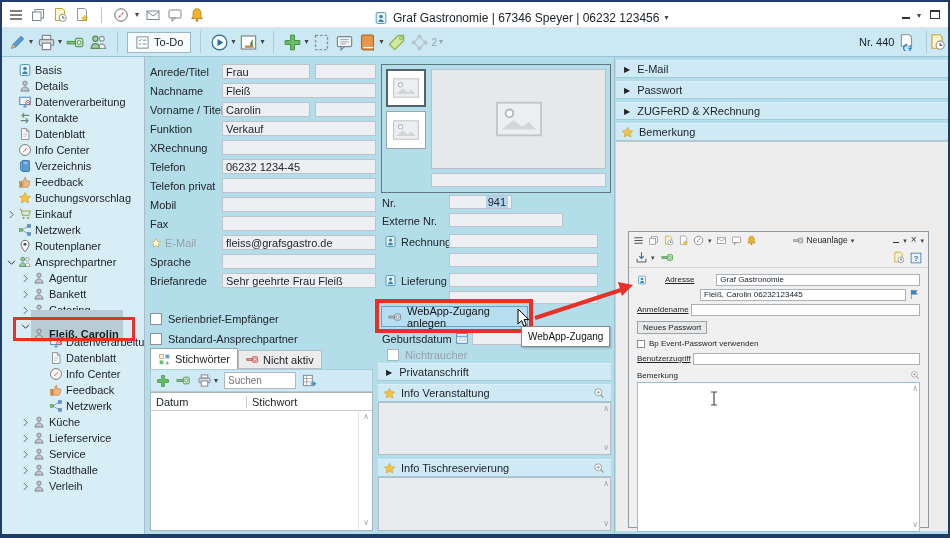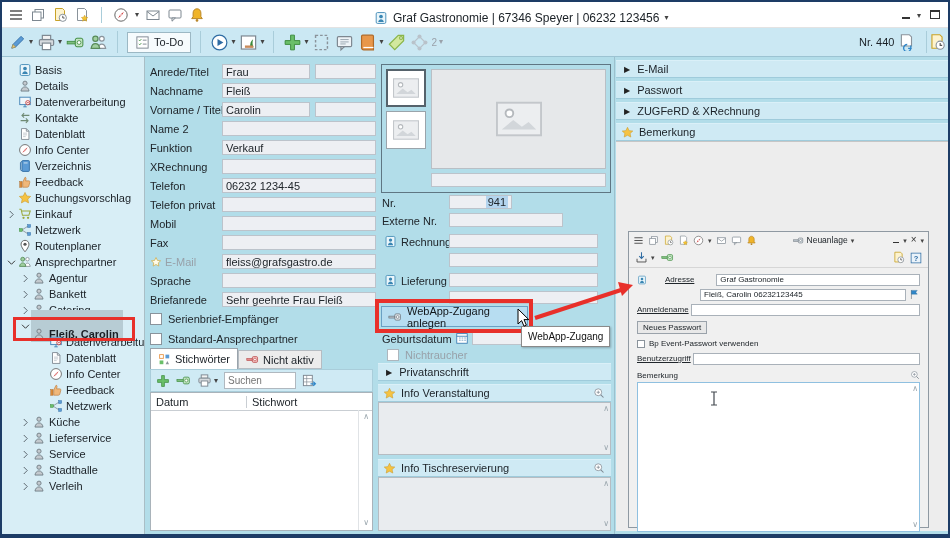--- a/index.html
+++ b/index.html
@@ -695,26 +695,20 @@
     </div>
     <div class="frow" style="height: 15px; margin-bottom: 4px;">
       <span class="lbl" style="width: 72px; flex: 0 0 auto; display: inline-flex; align-items: center; gap: 3px; white-space: nowrap;">
         <span>Vorname / Titel 2</span>
       </span>
       <div class="fld" style="height: 15px; width: 88px;">Carolin</div>
       <div class="fld" style="height: 15px; flex: 1 1 0%; margin-left: 5px;"></div>
     </div>
     <div class="frow" style="height: 15px; margin-bottom: 4px;">
       <span class="lbl" style="width: 72px; flex: 0 0 auto; display: inline-flex; align-items: center; gap: 3px; white-space: nowrap;">
-        <span>Name 2</span>
-      </span>
-      <div class="fld" style="height: 15px; flex: 1 1 0%;"></div>
-    </div>
-    <div class="frow" style="height: 15px; margin-bottom: 4px;">
-      <span class="lbl" style="width: 72px; flex: 0 0 auto; display: inline-flex; align-items: center; gap: 3px; white-space: nowrap;">
         <span>Funktion</span>
       </span>
       <div class="fld muted" style="height: 15px; flex: 1 1 0%;">Verkauf</div>
     </div>
     <div class="frow" style="height: 15px; margin-bottom: 4px;">
       <span class="lbl" style="width: 72px; flex: 0 0 auto; display: inline-flex; align-items: center; gap: 3px; white-space: nowrap;">
         <span>XRechnung</span>
       </span>
       <div class="fld" style="height: 15px; flex: 1 1 0%;"></div>
     </div>

